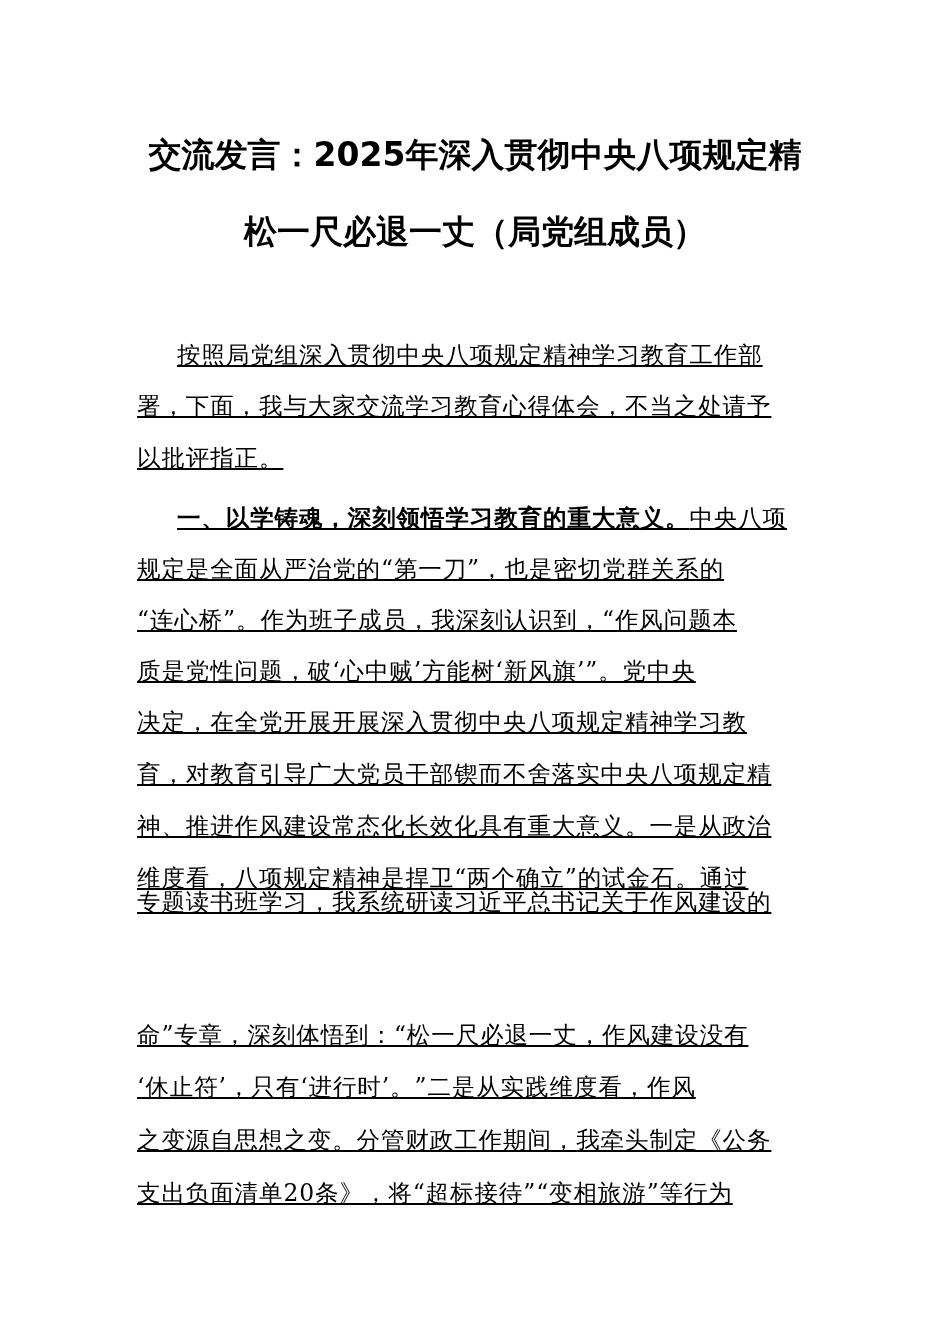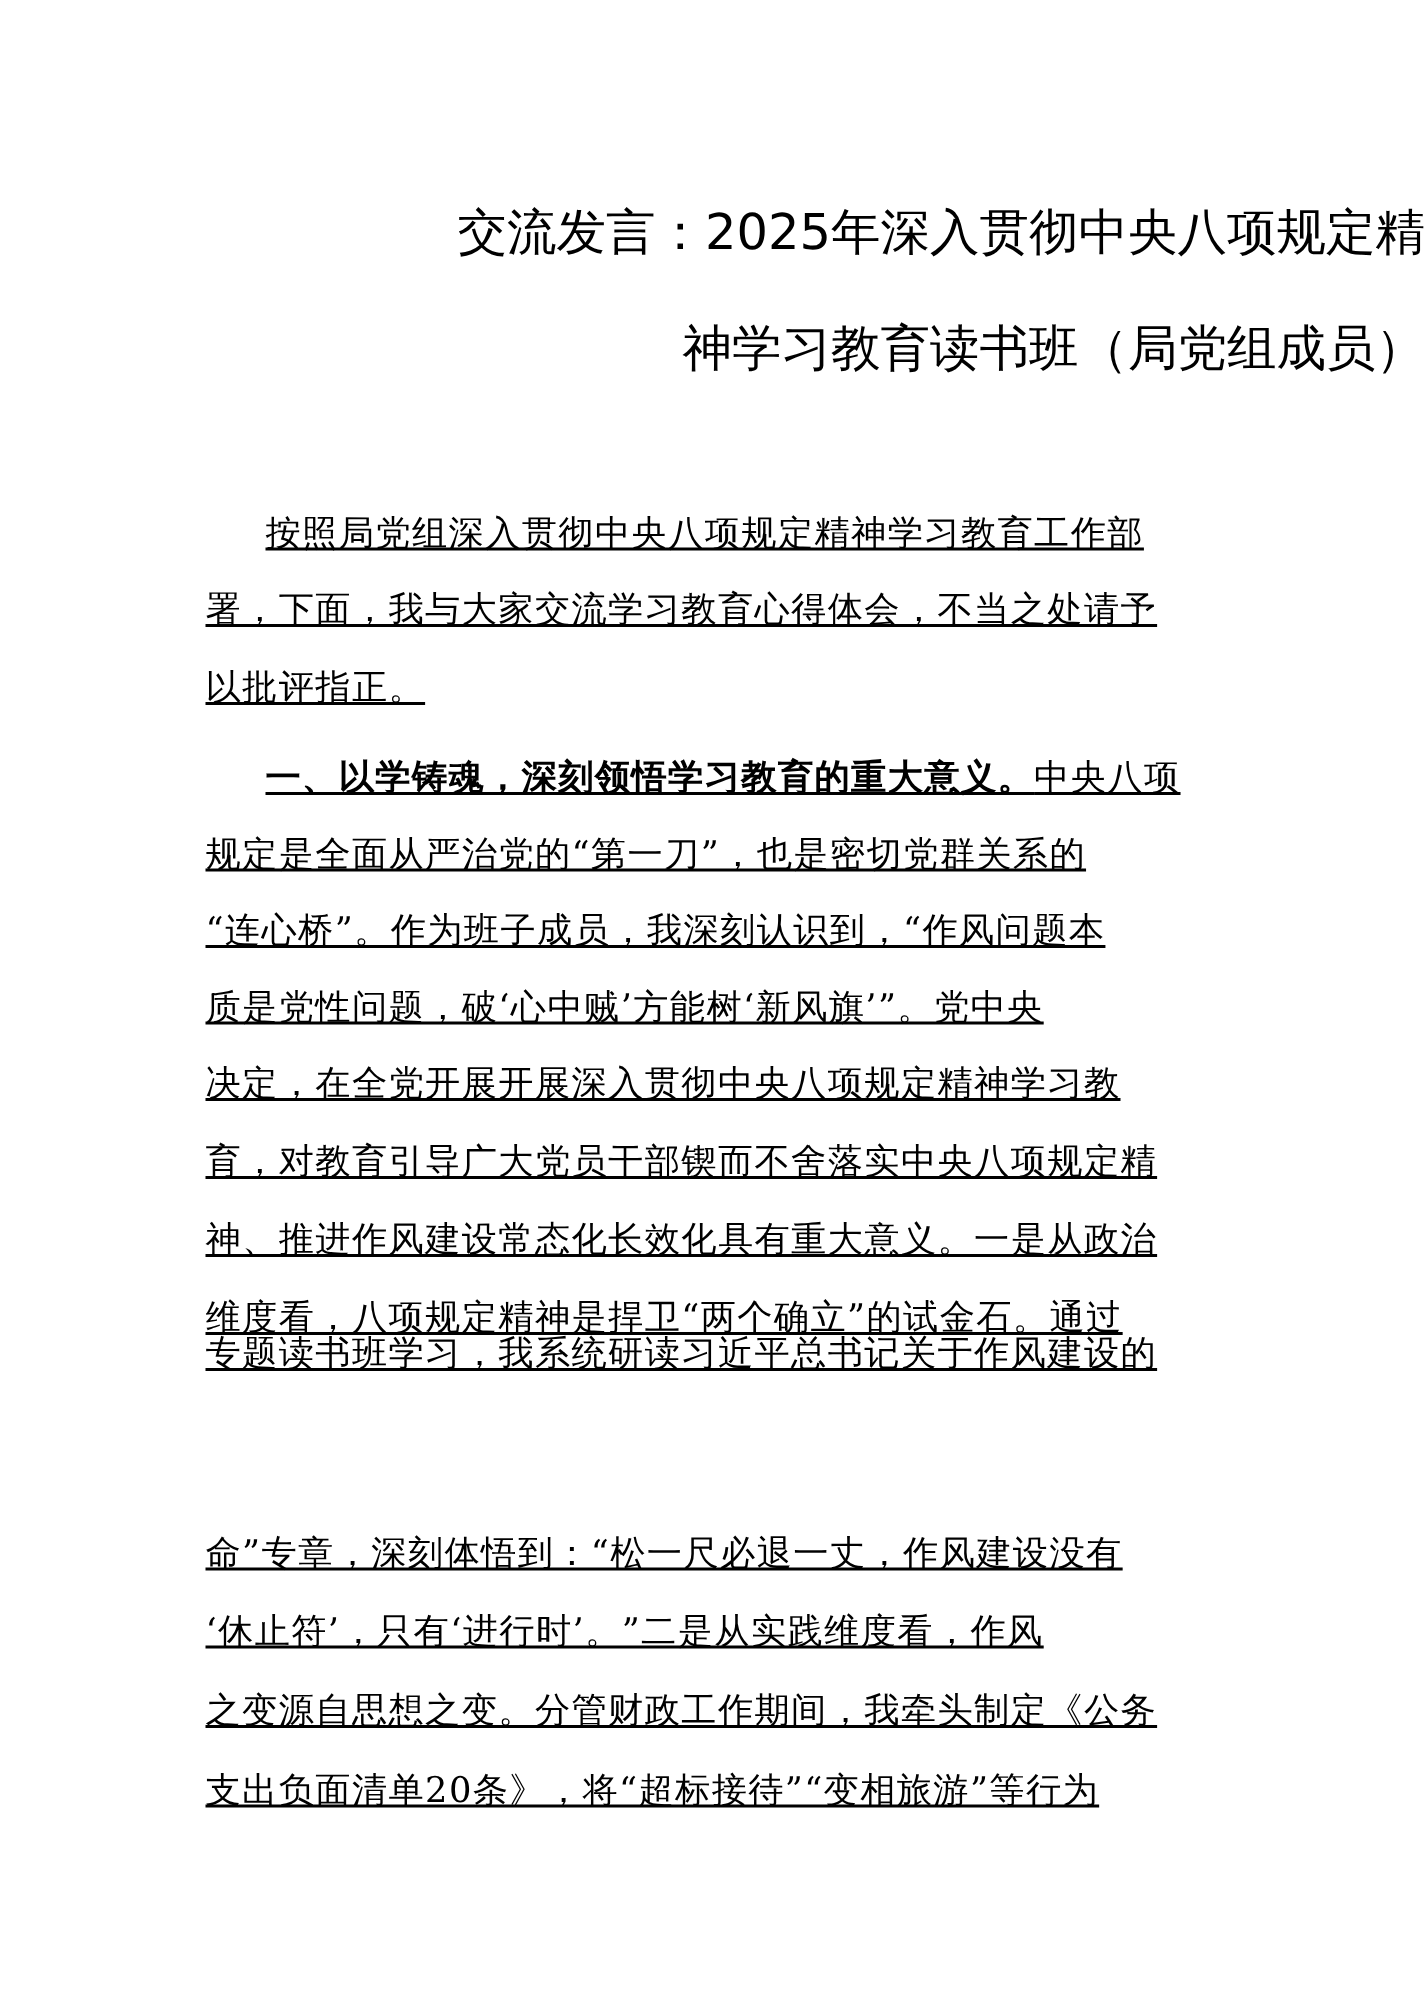--- a/index.html
+++ b/index.html
@@ -1,35 +1,35 @@
 <!DOCTYPE html>
 <html><head>
 <meta charset="utf-8">
 <style>
   html, body { margin: 0; padding: 0; background: #ffffff; }
   body { width: 950px; height: 1344px; position: relative; overflow: hidden;
          font-family: "DejaVu Sans", "Liberation Sans", sans-serif; color: #000; }
   .page { position: absolute; left: 0; top: 0; width: 950px; height: 1344px; background: #fff; }
-  .title-line { position: absolute; left: 0; width: 950px; text-align: right;
+  .title-line { position: absolute; left: 0; width: 950px; text-align: center;
                 font-size: 33px; line-height: 40px; letter-spacing: 0px; white-space: nowrap;
-                font-family: "DejaVu Sans", sans-serif; }
+                font-family: "DejaVu Sans", sans-serif; font-weight: bold; }
   .title-line.l1 { top: 135px; }
   .title-line.l2 { top: 212px; }
   .line { position: absolute; left: 137px; width: 680px; font-size: 23.5px; line-height: 30px;
           white-space: nowrap; font-family: "DejaVu Serif", "Liberation Serif", serif;
           letter-spacing: 0.9px; text-decoration: underline; }
   .line.indent { left: 177px; }
   .bold { font-weight: bold; font-family: "DejaVu Sans", sans-serif; }
 </style>
 </head>
 <body>
 
 <div class="page">
   <div class="title-line l1">交流发言：2025年深入贯彻中央八项规定精</div>
-  <div class="title-line l2">神学习教育读书班（局党组成员）</div>
+  <div class="title-line l2">松一尺必退一丈（局党组成员）</div>
 
   <div class="line indent" style="top:340px">按照局党组深入贯彻中央八项规定精神学习教育工作部</div>
   <div class="line" style="top:391px">署，下面，我与大家交流学习教育心得体会，不当之处请予</div>
   <div class="line" style="top:443px">以批评指正。</div>
 
   <div class="line" style="top:554px">规定是全面从严治党的“第一刀”，也是密切党群关系的</div>
   <div class="line indent" style="top:503px"><span class="bold">一、以学铸魂，深刻领悟学习教育的重大意义。</span><span>中央八项</span></div>
   <div class="line" style="top:605px">“连心桥”。作为班子成员，我深刻认识到，“作风问题本</div>
   <div class="line" style="top:656px">质是党性问题，破‘心中贼’方能树‘新风旗’”。党中央</div>
   <div class="line" style="top:759px">育，对教育引导广大党员干部锲而不舍落实中央八项规定精</div>

